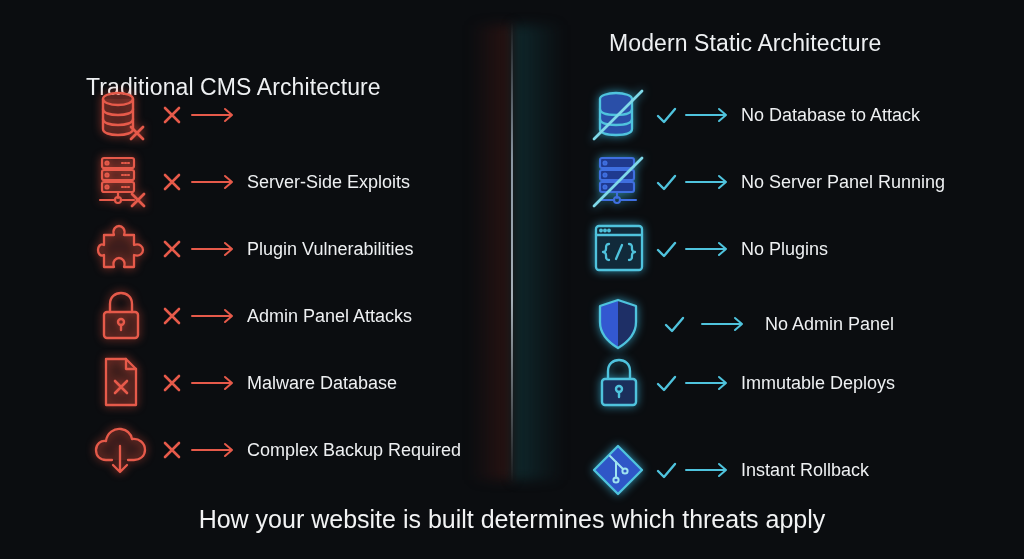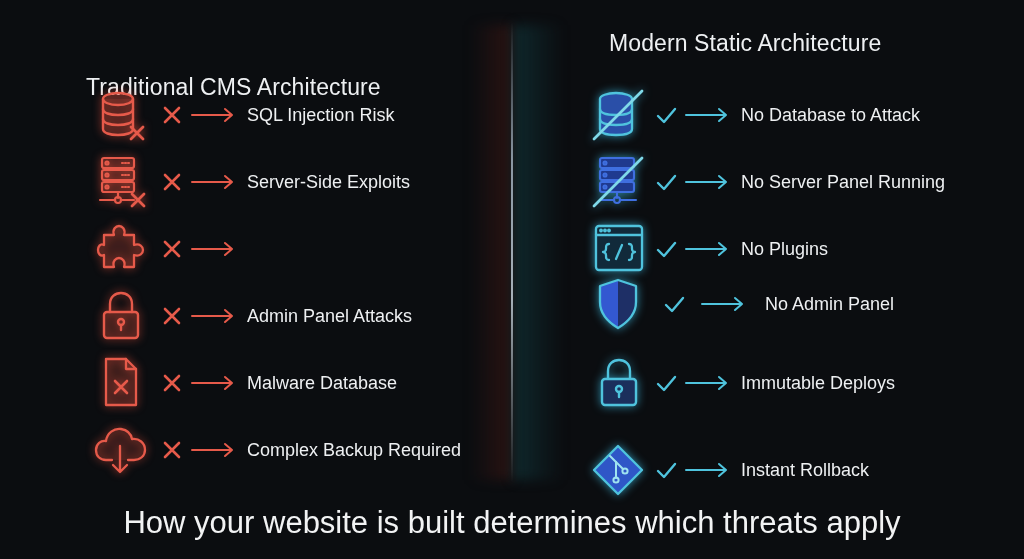--- a/index.html
+++ b/index.html
@@ -37,21 +37,21 @@
   .icon svg { width:56px; height:56px; overflow:visible; }
   .mark { width:24px; height:24px; margin-left:8px; flex:none; }
   .arrow { width:44px; height:16px; margin-left:7px; flex:none; }
   .label { margin-left:12px; font-size:18px; color:#eef0f2; white-space:nowrap; }
   .col-left .row { left:96px; }
   .col-right .row { left:590px; }
   .red-glow { filter: drop-shadow(0 0 4px rgba(240,80,60,0.75)); }
   .blue-glow { filter: drop-shadow(0 0 5px rgba(60,190,230,0.7)); }
   .footer {
     position:absolute; left:0; right:0; top:505px; text-align:center;
-    font-size:31px; color:#f2f3f4;
+    font-size:25px; color:#f2f3f4;
   }
 </style>
 </head>
 <body>
 
 <div class="canvas">
 
   <div class="divider-glow-red"></div>
   <div class="divider-glow-teal"></div>
   <div class="divider-line"></div>
@@ -68,21 +68,20 @@
           <path d="M7 32 C7 36 14 38 22 38 C30 38 37 36 37 32"></path>
           <path d="M35 40 L47 52 M47 40 L35 52" stroke-width="2.8"></path>
         </svg>
       </div>
       <svg class="mark" viewBox="0 0 24 24">
           <path d="M5 5 L19 19 M19 5 L5 19" stroke="#e65a4a" stroke-width="2.6" stroke-linecap="round"></path>
         </svg>
       <svg class="arrow" viewBox="0 0 44 16">
           <path d="M1 8 H41 M34 2 L41 8 L34 14" stroke="#e65a4a" stroke-width="2" fill="none" stroke-linecap="round" stroke-linejoin="round"></path>
         </svg>
-      <span class="label">SQL Injection Risk</span>
     </div>
 
     <div class="row" style="top:152px;">
       <div class="icon red-glow">
         <svg viewBox="0 0 56 56" fill="none" stroke="#e65a4a" stroke-width="2.2" stroke-linecap="round">
           <rect x="6" y="4" width="32" height="10" rx="2" fill="rgba(230,90,74,0.12)"></rect>
           <rect x="6" y="16" width="32" height="10" rx="2" fill="rgba(230,90,74,0.12)"></rect>
           <rect x="6" y="28" width="32" height="10" rx="2" fill="rgba(230,90,74,0.12)"></rect>
           <circle cx="11" cy="9" r="1.5"></circle>
             <circle cx="11" cy="21" r="1.5"></circle>
@@ -107,20 +106,21 @@
         <svg viewBox="0 0 56 56" fill="rgba(230,90,74,0.14)" stroke="#e65a4a" stroke-width="2.3" stroke-linejoin="round">
           <path d="M8 14 H18 C16 8 20 5 23 5 C26 5 30 8 28 14 H38 V24 C44 22 47 26 47 29 C47 32 44 36 38 34 V46 H28 C30 40 26 37 23 37 C20 37 16 40 18 46 H8 V34 C4 36 2 32 2 29 C2 26 4 22 8 24 Z"></path>
         </svg>
       </div>
       <svg class="mark" viewBox="0 0 24 24">
           <path d="M5 5 L19 19 M19 5 L5 19" stroke="#e65a4a" stroke-width="2.6" stroke-linecap="round"></path>
         </svg>
       <svg class="arrow" viewBox="0 0 44 16">
           <path d="M1 8 H41 M34 2 L41 8 L34 14" stroke="#e65a4a" stroke-width="2" fill="none" stroke-linecap="round" stroke-linejoin="round"></path>
         </svg>
+      <span class="label">Plugin Vulnerabilities</span>
     </div>
 
     <div class="row" style="top:286px;">
       <div class="icon red-glow">
         <svg viewBox="0 0 56 56" fill="none" stroke="#e65a4a" stroke-width="2.4" stroke-linecap="round">
           <path d="M14 24 V16 C14 9 19 5 25 5 C31 5 36 9 36 16 V24"></path>
           <rect x="8" y="24" width="34" height="26" rx="3" fill="rgba(230,90,74,0.14)"></rect>
           <circle cx="25" cy="34" r="3"></circle>
           <path d="M25 37 V42"></path>
         </svg>
@@ -228,21 +228,21 @@
       </div>
       <svg class="mark" viewBox="0 0 24 24">
           <path d="M4 13 L10 19 L21 6" stroke="#4fc3dd" stroke-width="2.4" fill="none" stroke-linecap="round" stroke-linejoin="round"></path>
         </svg>
       <svg class="arrow" viewBox="0 0 44 16">
           <path d="M1 8 H41 M34 2 L41 8 L34 14" stroke="#4fc3dd" stroke-width="2" fill="none" stroke-linecap="round" stroke-linejoin="round"></path>
         </svg>
       <span class="label">No Plugins</span>
     </div>
 
-    <div class="row" style="top:274px;gap:8px;">
+    <div class="row" style="top:294px;gap:8px;">
       <div class="icon blue-glow">
         <svg viewBox="0 0 56 56" stroke-linejoin="round">
           <path d="M28 4 L46 10 V26 C46 38 38 46 28 52 C18 46 10 38 10 26 V10 Z" fill="#1e2f66"></path>
           <path d="M28 4 L10 10 V26 C10 38 18 46 28 52 Z" fill="#3358d1"></path>
           <path d="M28 4 L46 10 V26 C46 38 38 46 28 52 C18 46 10 38 10 26 V10 Z" fill="none" stroke="#4fc3dd" stroke-width="2.3"></path>
         </svg>
       </div>
       <svg class="mark" viewBox="0 0 24 24">
           <path d="M4 13 L10 19 L21 6" stroke="#4fc3dd" stroke-width="2.4" fill="none" stroke-linecap="round" stroke-linejoin="round"></path>
         </svg>

